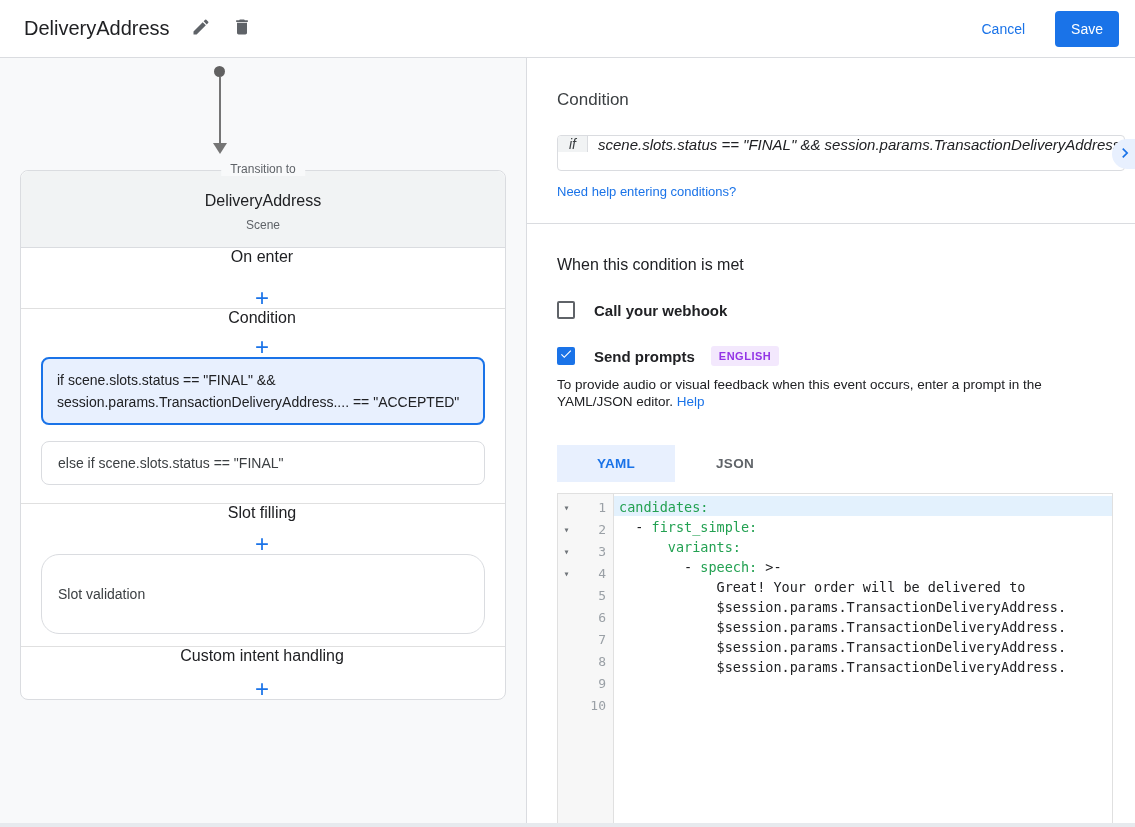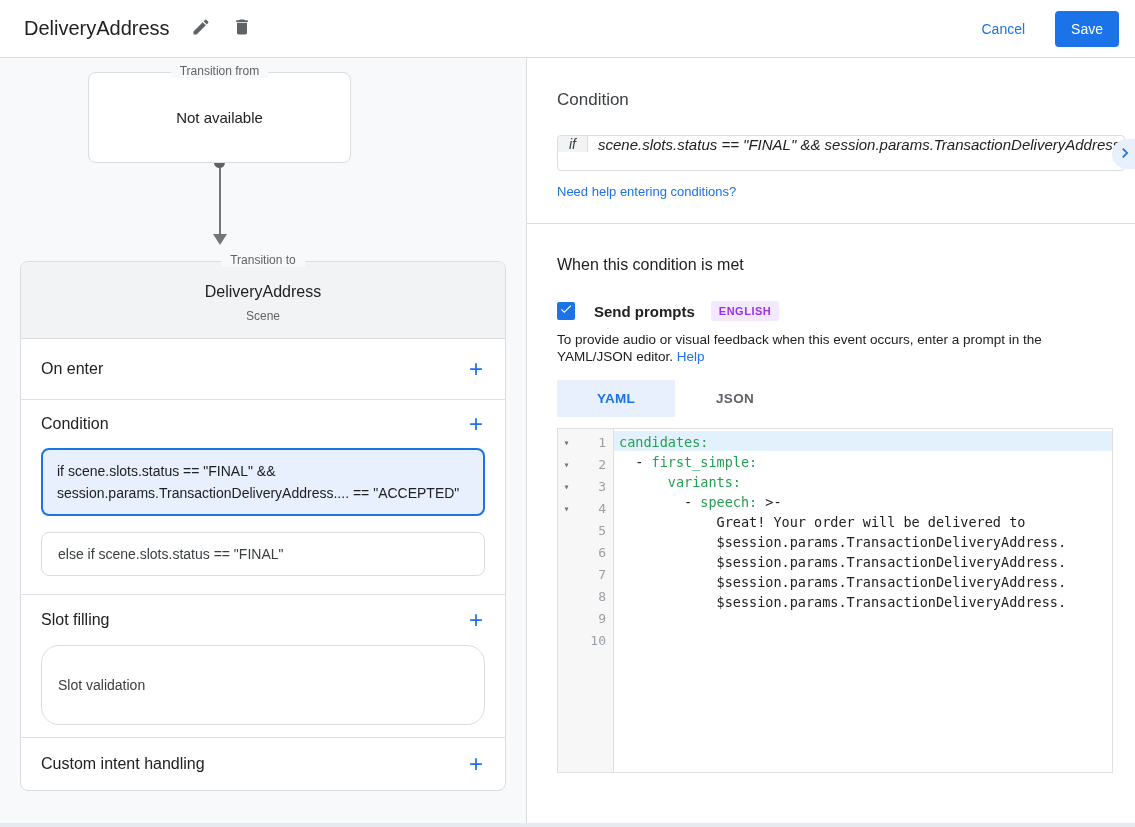--- a/index.html
+++ b/index.html
@@ -28,21 +28,21 @@
   .connector { margin-left:88px; width:263px; height:82px; display:flex; flex-direction:column; align-items:center; }
   .connector .dot { width:11px; height:11px; border-radius:50%; background:#616161; margin-top:-6px; }
   .connector .line { width:2px; flex:1; background:#757575; }
   .connector .arrowhead { width:0; height:0; border-left:7px solid transparent; border-right:7px solid transparent; border-top:11px solid #757575; }
 
   .scene-card { margin:16px 20px; background:#fff; border:1px solid #dadce0; border-radius:8px; position:relative; }
   .scene-header { background:#f1f3f4; border-bottom:1px solid #dadce0; border-radius:8px 8px 0 0; padding:21px 0 15px; text-align:center; }
   .scene-name { font-size:16px; color:#202124; }
   .scene-type { font-size:12px; color:#5f6368; margin-top:8px; }
   .section + .section { border-top:1px solid #e0e0e0; }
-  .section-row { display:flex; align-items:center; justify-content:space-between; padding:0 22px 0 20px; }
+  .section-row { display:flex; align-items:center; justify-content:space-between; padding:0 22px 0 20px;flex-direction:column; }
   .row-tall { height:60px; }
   .row-med { height:48px; }
   .row-slot { height:50px; }
   .row-cut { height:52px; }
   .section-label { font-size:16px; color:#202124; }
   .plus-btn { border:none; background:transparent; color:#1a73e8; font-size:24px; font-weight:300; line-height:20px; cursor:pointer; font-family:inherit; }
   .cond-card-selected { margin:0 20px 16px; background:#e8f0fe; border:2px solid #1a73e8; border-radius:8px; padding:10px 14px; font-size:14px; line-height:22px; color:#202124; cursor:pointer; }
   .plain-card { margin:0 20px 18px; background:#fff; border:1px solid #dadce0; border-radius:8px; padding:10px 16px; font-size:14px; line-height:22px; color:#3c4043; cursor:pointer; }
   .slot-card { padding:28px 16px; margin-bottom:12px;border-radius:18px; }
   .slot-card-last { margin-bottom:17px; }
@@ -58,21 +58,21 @@
   .panel-divider { border:none; border-top:1px solid #dadce0; margin-top:23px; }
   .met-heading { margin:32px 30px 0; font-size:16px; font-weight:400; color:#202124; }
   .check-row { display:flex; align-items:center; margin:27px 30px 0; cursor:pointer; }
   .checkbox { width:18px; height:18px; border:2px solid #5f6368; border-radius:2px; background:#fff; flex:none; }
   .checkbox.checked { background:#1a73e8; border-color:#1a73e8; display:flex; align-items:center; justify-content:center; }
   .check-label { margin-left:19px; font-size:15px; font-weight:700; color:#202124; }
   .lang-badge { margin-left:16px; background:#f3e8fd; color:#9334e6; font-size:11px; font-weight:700; letter-spacing:.5px; padding:4px 8px; border-radius:3px; }
   .desc { margin:10px 30px 0; max-width:556px; font-size:13.5px; line-height:17px; color:#202124; }
   .desc-link { color:#1a73e8; text-decoration:none; cursor:pointer; }
   .tabs { display:flex; margin:15px 30px 0; }
-  .tab { height:37px; display:flex; align-items:center; justify-content:center; font-size:13.5px; font-weight:700; letter-spacing:.3px; cursor:pointer; }
+  .tab { height:37px; display:flex; align-items:center; justify-content:center; font-size:13.5px; font-weight:700; letter-spacing:.3px; cursor:pointer;margin-top:20px; }
   .tab-active { width:118px; background:#e8f0fe; color:#1a73e8; }
   .tab-inactive { width:120px; color:#5f6368; }
 
   
   .editor { margin:11px 30px 0; width:556px; height:345px; border:1px solid #e0e0e0; display:flex; overflow:hidden; font-family:"DejaVu Sans Mono","Liberation Mono",monospace; font-size:13.5px; background:#fff; }
   .gutter { width:56px; background:#f7f7f7; border-right:1px solid #e0e0e0; padding-top:2px; }
   .gutter-row { height:22px; display:flex; align-items:center; }
   .fold { width:17px; text-align:center; font-size:10px; color:#70757a; cursor:pointer; }
   .lnum { flex:1; text-align:right; padding-right:7px; font-size:13px; color:#9aa0a6; }
   .code { flex:1; padding-top:2px; overflow:hidden; cursor:text; }
@@ -105,24 +105,20 @@
     </button>
     <span class="spacer"></span>
     <button class="link-btn">Cancel</button>
     <button class="primary-btn">Save</button>
   </div>
 
   <div class="main">
 
     <div class="left-panel">
 
-      <div class="node-from">
-        <span class="node-legend">Transition from</span>
-        <div class="node-from-value">Not available</div>
-      </div>
 
       <div class="connector">
         <div class="dot"></div>
         <div class="line"></div>
         <div class="arrowhead"></div>
       </div>
 
       <div class="scene-card">
         <span class="node-legend">Transition to</span>
 
@@ -180,20 +176,24 @@
         <span class="if-prefix">if</span>
         <span class="if-value">scene.slots.status == "FINAL" &amp;&amp; session.params.TransactionDeliveryAddress</span>
       </div>
 
       <a class="help-link">Need help entering conditions?</a>
 
       <hr class="panel-divider">
 
       <h3 class="met-heading">When this condition is met</h3>
 
+      <div class="check-row">
+        <span class="checkbox"></span>
+        <span class="check-label">Call your webhook</span>
+      </div>
 
       <div class="check-row">
         <span class="checkbox checked">
           <span>
             <svg width="14" height="14" viewBox="0 0 24 24">
                 <path fill="#fff" d="M9 16.17 4.83 12l-1.42 1.41L9 19 21 7l-1.41-1.41z"></path>
               </svg>
           </span>
         </span>
         <span class="check-label">Send prompts</span>

